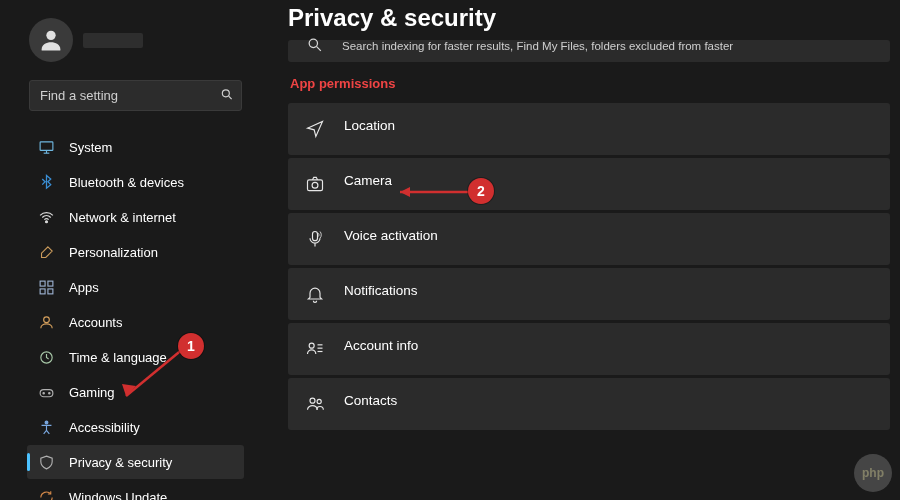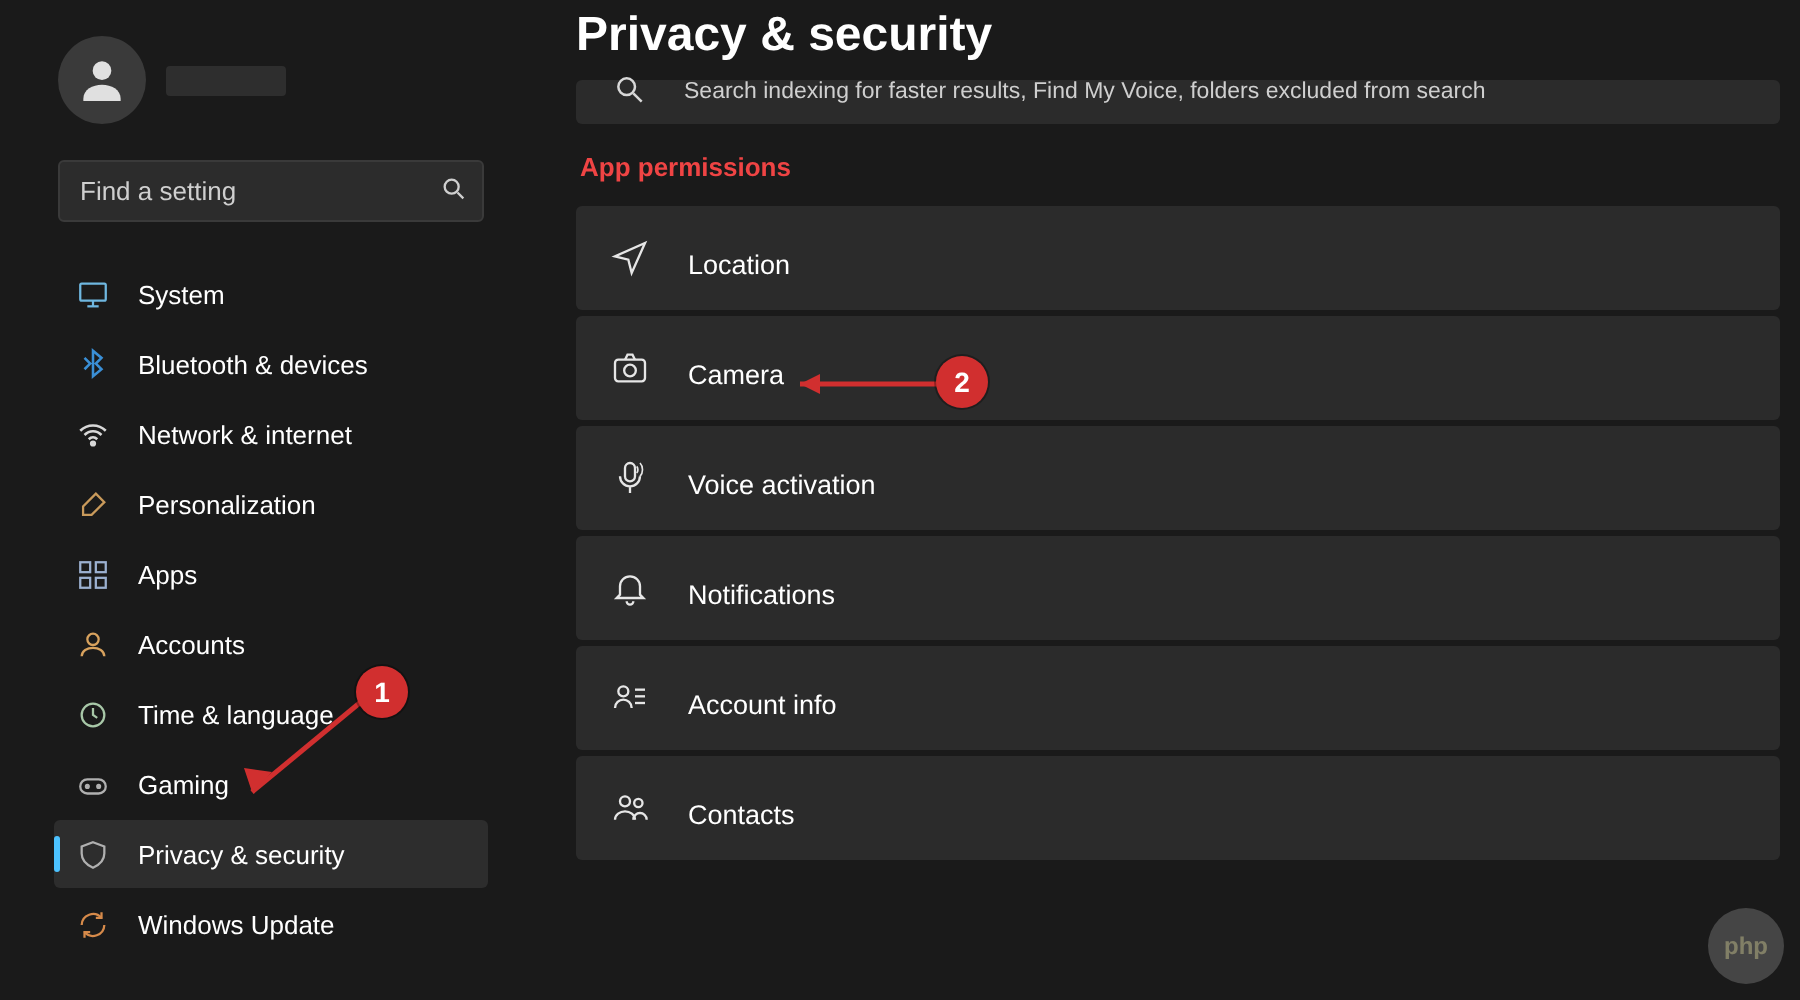--- a/index.html
+++ b/index.html
@@ -19,21 +19,21 @@
   .nav-item.selected { background: #2d2d2d; }
   .nav-item.selected::before { content: ""; position: absolute; left: 0; top: 8px; bottom: 8px; width: 3px; background: #4cc2ff; border-radius: 3px; }
   .nav-icon { width: 18px; height: 18px; display: flex; align-items: center; justify-content: center; flex-shrink: 0; }
   .nav-icon svg { width: 17px; height: 17px; }
   .main { flex: 1; padding: 4px 10px 10px 30px; overflow: hidden; }
   .page-title { font-size: 24px; font-weight: 600; margin-bottom: 8px; }
   .partial-row { background: #2b2b2b; border-radius: 3px; padding: 0 16px 10px 54px; margin-bottom: 14px; position: relative; }
   .partial-row .row-icon { position: absolute; left: 16px; top: -6px; width: 22px; height: 22px; display:flex; align-items:center; justify-content:center; }
   .partial-row-text { font-size: 11.5px; color: #cfcfcf; }
   .section-label { font-size: 13px; font-weight: 600; margin: 4px 0 12px 2px; color: #ef4444; }
-  .setting-row { background: #2b2b2b; border-radius: 3px; padding: 15px 16px; margin-bottom: 3px; display: flex; align-items: flex-end; gap: 18px; cursor: pointer; position: relative; }
+  .setting-row { background: #2b2b2b; border-radius: 3px; padding: 15px 16px; margin-bottom: 3px; display: flex; align-items: flex-start; gap: 18px; cursor: pointer; position: relative; }
   .row-icon-wrap { width: 22px; height: 22px; display:flex; align-items:center; justify-content:center; }
   .row-icon-wrap svg { width: 20px; height: 20px; stroke: #e6e6e6; fill: none; stroke-width: 1.4; }
   .row-label { font-size: 13.5px; }
   .callout { position: absolute; width: 26px; height: 26px; border-radius: 50%; background: #d12f2f; color: #fff; display:flex; align-items:center; justify-content:center; font-size: 14px; font-weight: 600; box-shadow: 0 0 0 1px rgba(0,0,0,0.3); z-index: 30; }
   .arrow { position: absolute; z-index: 25; }
   .arrow line { stroke: #d12f2f; stroke-width: 2.5; }
   .arrow polygon { fill: #d12f2f; }
   .watermark { position: absolute; right: 8px; bottom: 8px; opacity: 0.45; display:flex; align-items:center; gap:2px; }
   .watermark .circ { width: 38px; height: 38px; border-radius: 50%; background:#7a7a7a; display:flex; align-items:center; justify-content:center; font-size:12px; font-weight:600; color:#fef9c3; }
 </style>
@@ -130,20 +130,29 @@
       <li class="nav-item">
         <span class="nav-icon">
             <svg viewBox="0 0 24 24" fill="none" stroke="#b0b0b0" stroke-width="1.6">
               <rect x="3" y="8" width="18" height="10" rx="5"></rect>
               <circle cx="8" cy="13" r="1" fill="#b0b0b0"></circle>
               <circle cx="16" cy="13" r="1" fill="#b0b0b0"></circle>
             </svg>
           </span>
         <span>Gaming</span>
       </li>
+      <li class="nav-item">
+        <span class="nav-icon">
+            <svg viewBox="0 0 24 24" fill="none" stroke="#7aa8e0" stroke-width="1.6">
+              <circle cx="12" cy="5" r="2" fill="#7aa8e0"></circle>
+              <path d="M5 9h14M12 9v7m-4 5l4-5 4 5"></path>
+            </svg>
+          </span>
+        <span>Accessibility</span>
+      </li>
       <li class="nav-item selected">
         <span class="nav-icon">
             <svg viewBox="0 0 24 24" fill="none" stroke="#b0b0b0" stroke-width="1.6">
               <path d="M12 3l8 3v5c0 5-3.5 8-8 10-4.5-2-8-5-8-10V6l8-3z"></path>
             </svg>
           </span>
         <span>Privacy &amp; security</span>
       </li>
       <li class="nav-item">
         <span class="nav-icon">
@@ -160,21 +169,21 @@
   <main class="main">
     <h1 class="page-title">Privacy &amp; security</h1>
 
     <div class="partial-row">
       <span class="row-icon">
         <svg viewBox="0 0 24 24" width="20" height="20" fill="none" stroke="#d8d8d8" stroke-width="1.5">
             <circle cx="10" cy="10" r="5"></circle>
             <line x1="14" y1="14" x2="19" y2="19"></line>
           </svg>
       </span>
-      <div class="partial-row-text">Search indexing for faster results, Find My Voice, folders excluded from search</div>
+      <div class="partial-row-text">Search indexing for faster results, Find My Files, folders excluded from faster</div>
     </div>
 
     <div class="section-label">App permissions</div>
 
     <div class="setting-row">
       <span class="row-icon-wrap">
           <svg viewBox="0 0 24 24">
             <path d="M3 11l18-8-8 18-2-8-8-2z"></path>
           </svg>
         </span>

